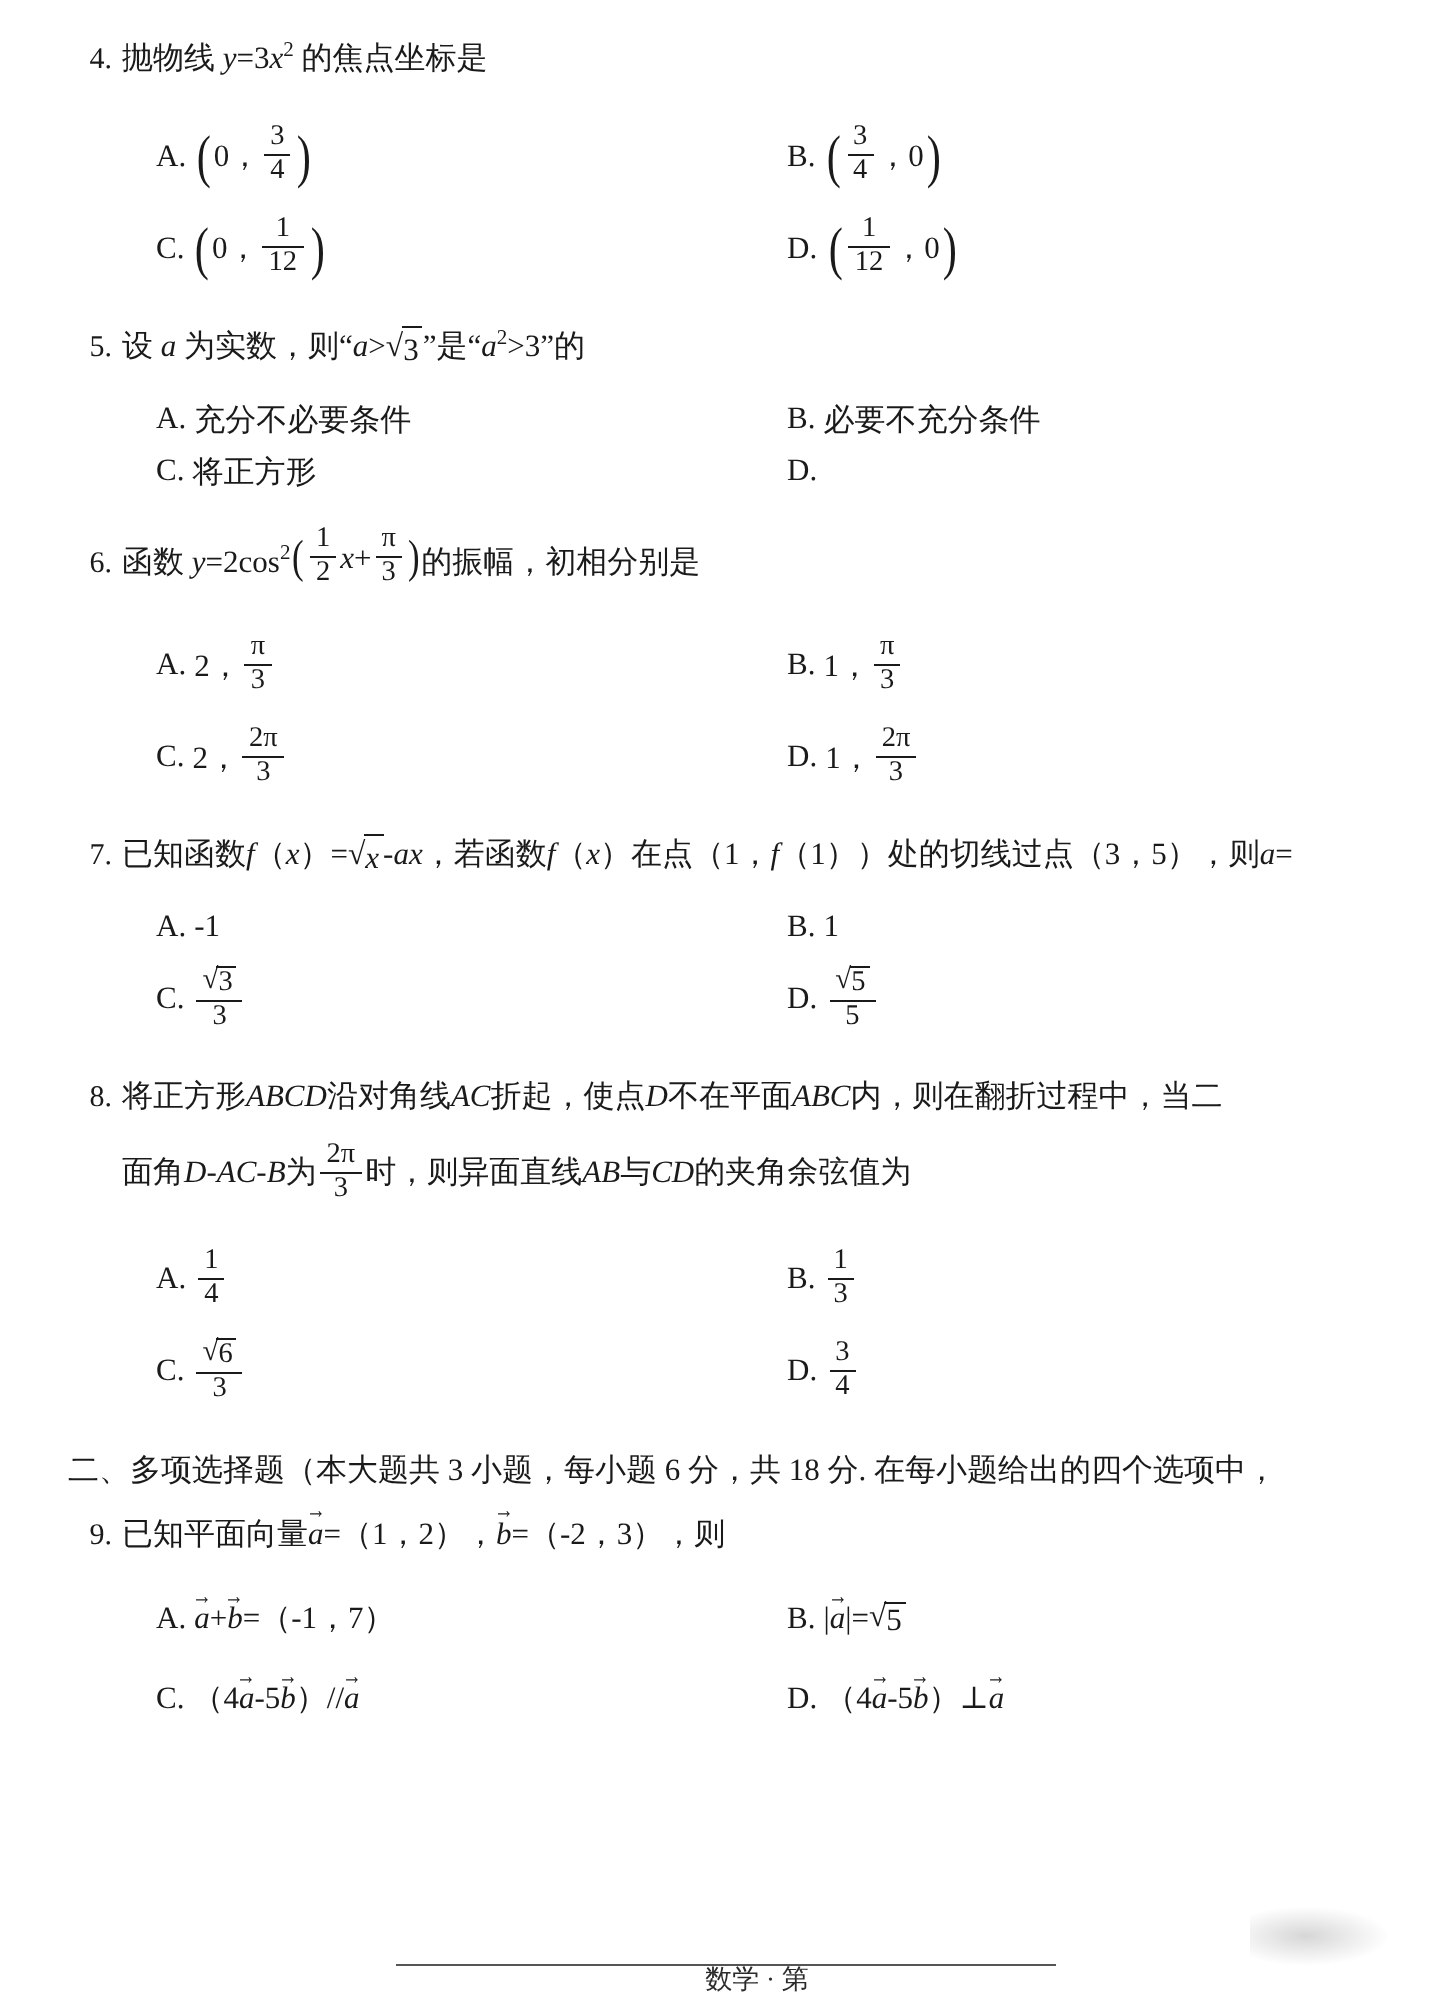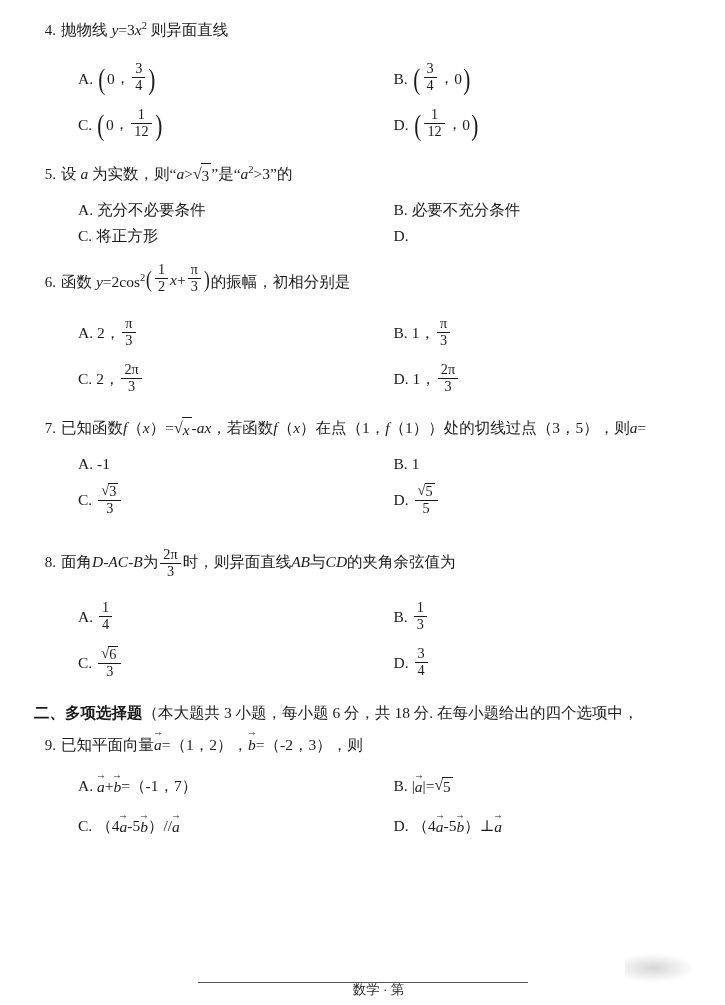--- a/index.html
+++ b/index.html
@@ -123,21 +123,21 @@
     transform: translateX(-50%) scaleX(0.8);
     top: -0.72em;
     font-size: 0.8em;
     font-style: normal;
   }
   .sect {
     padding: 0 38px 0 34px;
     font-size: 15.5px;
     line-height: 1.65;
   }
-  .sect b { font-weight: bold; }
+  .sect b { font-weight: normal; }
   .footer {
     position: absolute;
     left: 0;
     right: 0;
     bottom: 6px;
     text-align: center;
     font-size: 13.5px;
     color: #2b2b2b;
     padding-left: 32px;
   }
@@ -168,21 +168,21 @@
 
 <div class="page">
 
   <div class="q">
     <div class="gap18"></div>
     <div class="qline">
       <div class="qnum">4.</div>
       <div class="qbody">
         <span>抛物线</span>
         <span class="it">y</span><span>=</span><span>3</span><span class="it">x</span><span class="sup">2</span>
-        <span>则异面直线</span>
+        <span>的焦点坐标是</span>
       </div>
     </div>
     <div class="gap14"></div>
     <div class="opts">
       <div class="opt tall">
         <span class="lab">A.</span>
         <span class="paren">
           <span class="bigp">(</span>
           <span>0</span>
             <span>，</span>
@@ -369,20 +369,23 @@
         </span>
       </div>
     </div>
   </div>
 
   <div class="q">
     <div class="gap14"></div>
     <div class="qline">
       <div class="qnum">8.</div>
       <div class="qbody">
+        <div>
+          <span>将正方形</span><span class="it">ABCD</span><span>沿对角线</span><span class="it">AC</span><span>折起，使点</span><span class="it">D</span><span>不在平面</span><span class="it">ABC</span><span>内，则在翻折过程中，当二</span>
+        </div>
         <div class="gap10"></div>
         <div>
           <span>面角</span><span class="it">D-AC-B</span><span>为</span><span class="frac">
               <span class="num">2π</span>
               <span class="den">3</span>
             </span><span>时，则异面直线</span><span class="it">AB</span><span>与</span><span class="it">CD</span><span>的夹角余弦值为</span>
         </div>
       </div>
     </div>
     <div class="gap14"></div>

